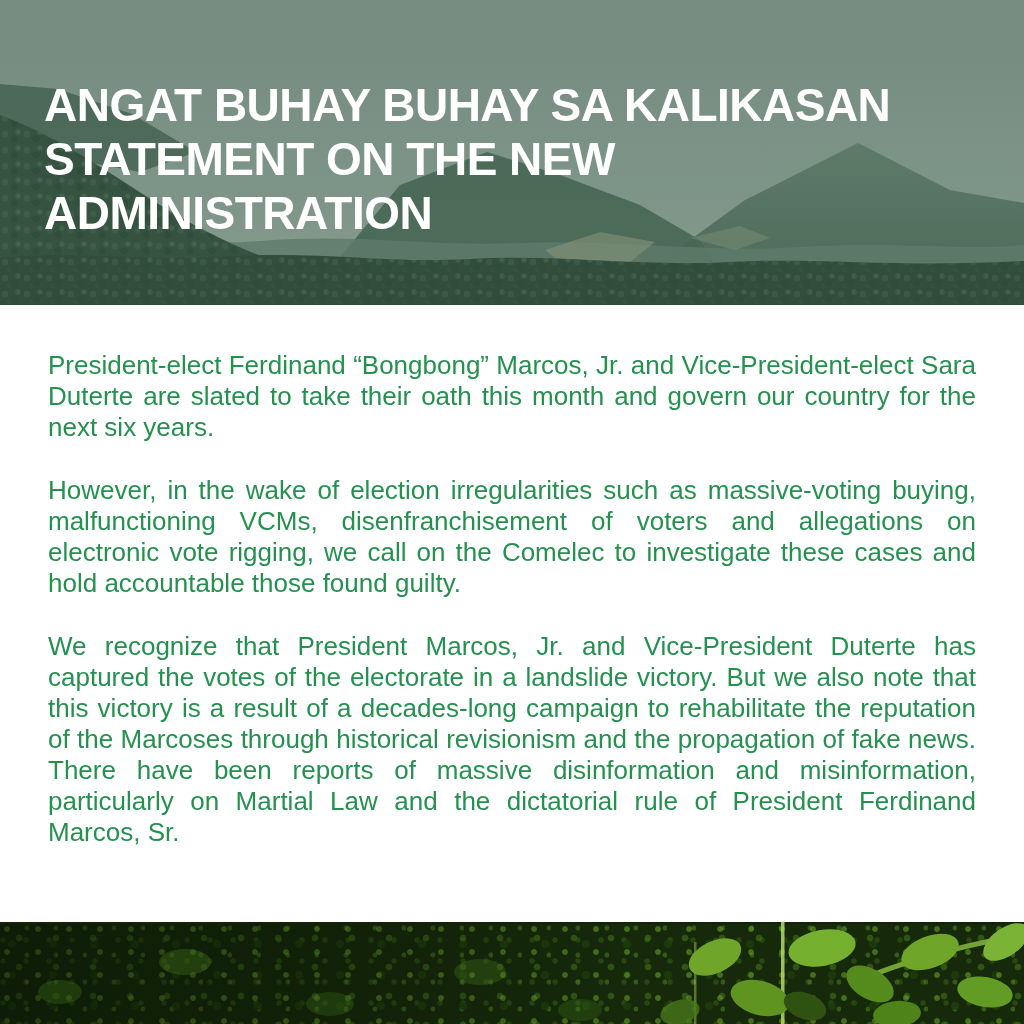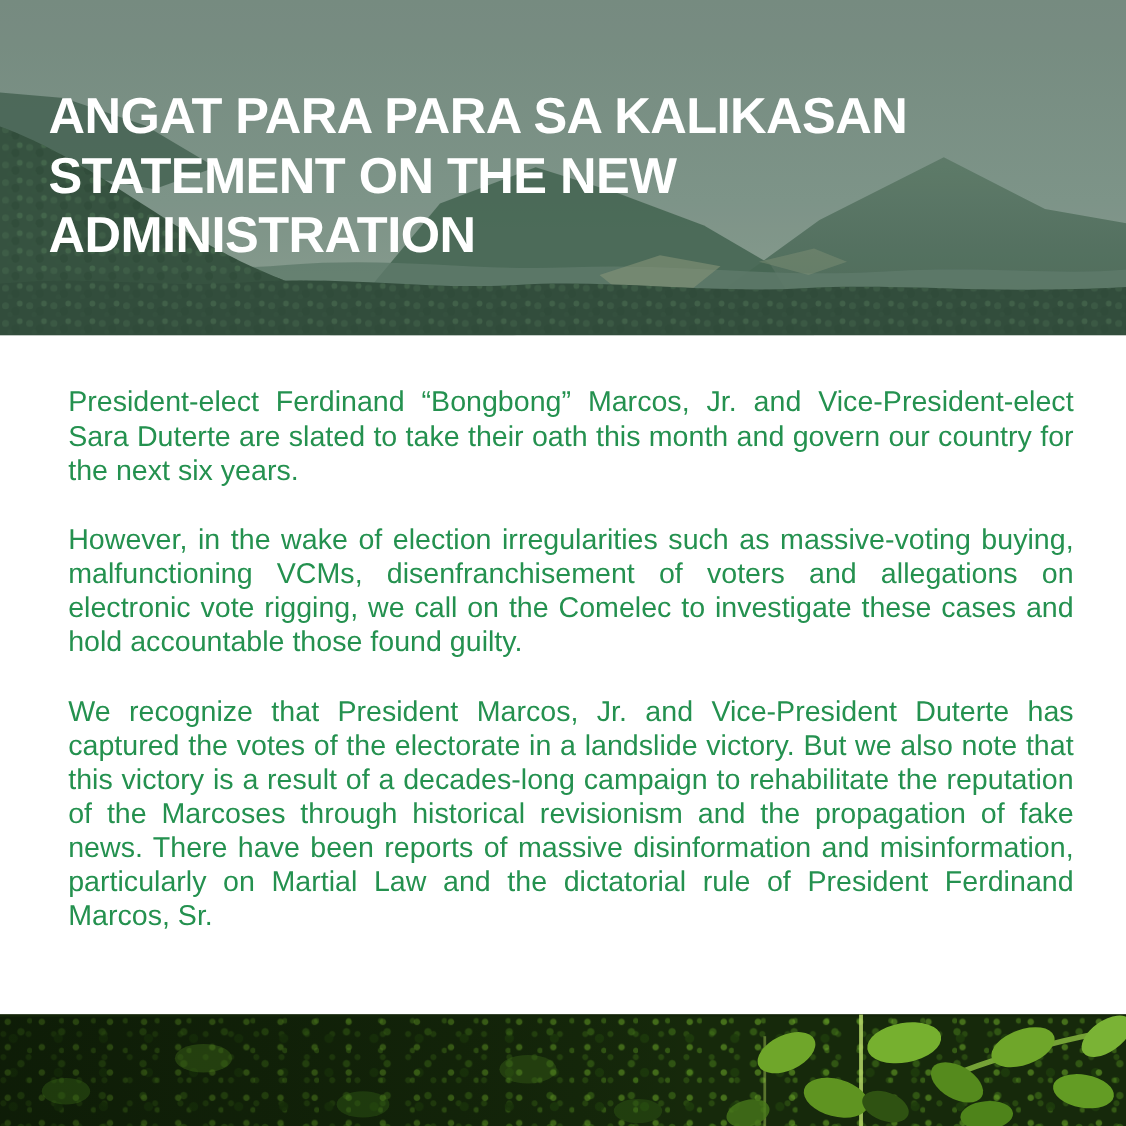--- a/index.html
+++ b/index.html
@@ -14,21 +14,21 @@
     position:absolute;left:44px;top:78px;margin:0;
     font-weight:700;font-size:46px;line-height:54px;letter-spacing:-0.5px;
     color:#ffffff;white-space:pre-line;
   }
   
   .bodytext{
     position:absolute;left:0;top:305px;width:1024px;height:617px;
     box-sizing:border-box;padding:45px 48px 0 48px;background:#ffffff;
   }
   .bodytext p{
-    margin:0 0 32px 14px;
+    margin:0 0 32px 0;
     font-size:26px;line-height:31px;color:#24914f;
     text-align:justify;
   }
   
   .footer{position:absolute;left:0;bottom:0;width:1024px;height:102px;overflow:hidden;}
   .foliage{
     position:absolute;inset:0;
     background-color:#16290b;
     background-image:
       linear-gradient(90deg, rgba(6,16,3,0.50) 0%, rgba(6,16,3,0.25) 40%, rgba(0,0,0,0) 62%),
@@ -82,21 +82,21 @@
 
       <path d="M0,115 C55,135 105,170 160,205 C225,246 300,275 380,292 C420,300 450,303 470,305 L0,305 Z" fill="#2e4a38"></path>
       <path d="M0,115 C55,135 105,170 160,205 C225,246 300,275 380,292 C420,300 450,303 470,305 L0,305 Z" fill="url(#canopy)" opacity="0.55"></path>
 
       <path d="M0,258 C80,250 140,262 220,257 C320,250 380,264 470,259 C560,254 640,267 730,262 C820,257 900,268 1024,261 L1024,305 L0,305 Z" fill="#2a4434"></path>
       <path d="M0,258 C80,250 140,262 220,257 C320,250 380,264 470,259 C560,254 640,267 730,262 C820,257 900,268 1024,261 L1024,305 L0,305 Z" fill="url(#canopy)" opacity="0.5"></path>
 
       <rect x="0" y="0" width="1024" height="305" fill="#7da08c" opacity="0.10"></rect>
     </svg>
 
-    <h1 class="title">ANGAT PARA PARA SA KALIKASAN
+    <h1 class="title">ANGAT BUHAY BUHAY SA KALIKASAN
 STATEMENT ON THE NEW
 ADMINISTRATION</h1>
   </div>
 
   <main class="bodytext">
     <p>President-elect Ferdinand “Bongbong” Marcos, Jr. and Vice-President-elect Sara Duterte are slated to take their oath this month and govern our country for the next six years.</p>
     <p>However, in the wake of election irregularities such as massive-voting buying, malfunctioning VCMs, disenfranchisement of voters and allegations on electronic vote rigging, we call on the Comelec to investigate these cases and hold accountable those found guilty.</p>
     <p>We recognize that President Marcos, Jr. and Vice-President Duterte has captured the votes of the electorate in a landslide victory. But we also note that this victory is a result of a decades-long campaign to rehabilitate the reputation of the Marcoses through historical revisionism and the propagation of fake news. There have been reports of massive disinformation and misinformation, particularly on Martial Law and the dictatorial rule of President Ferdinand Marcos, Sr.</p>
   </main>
 

